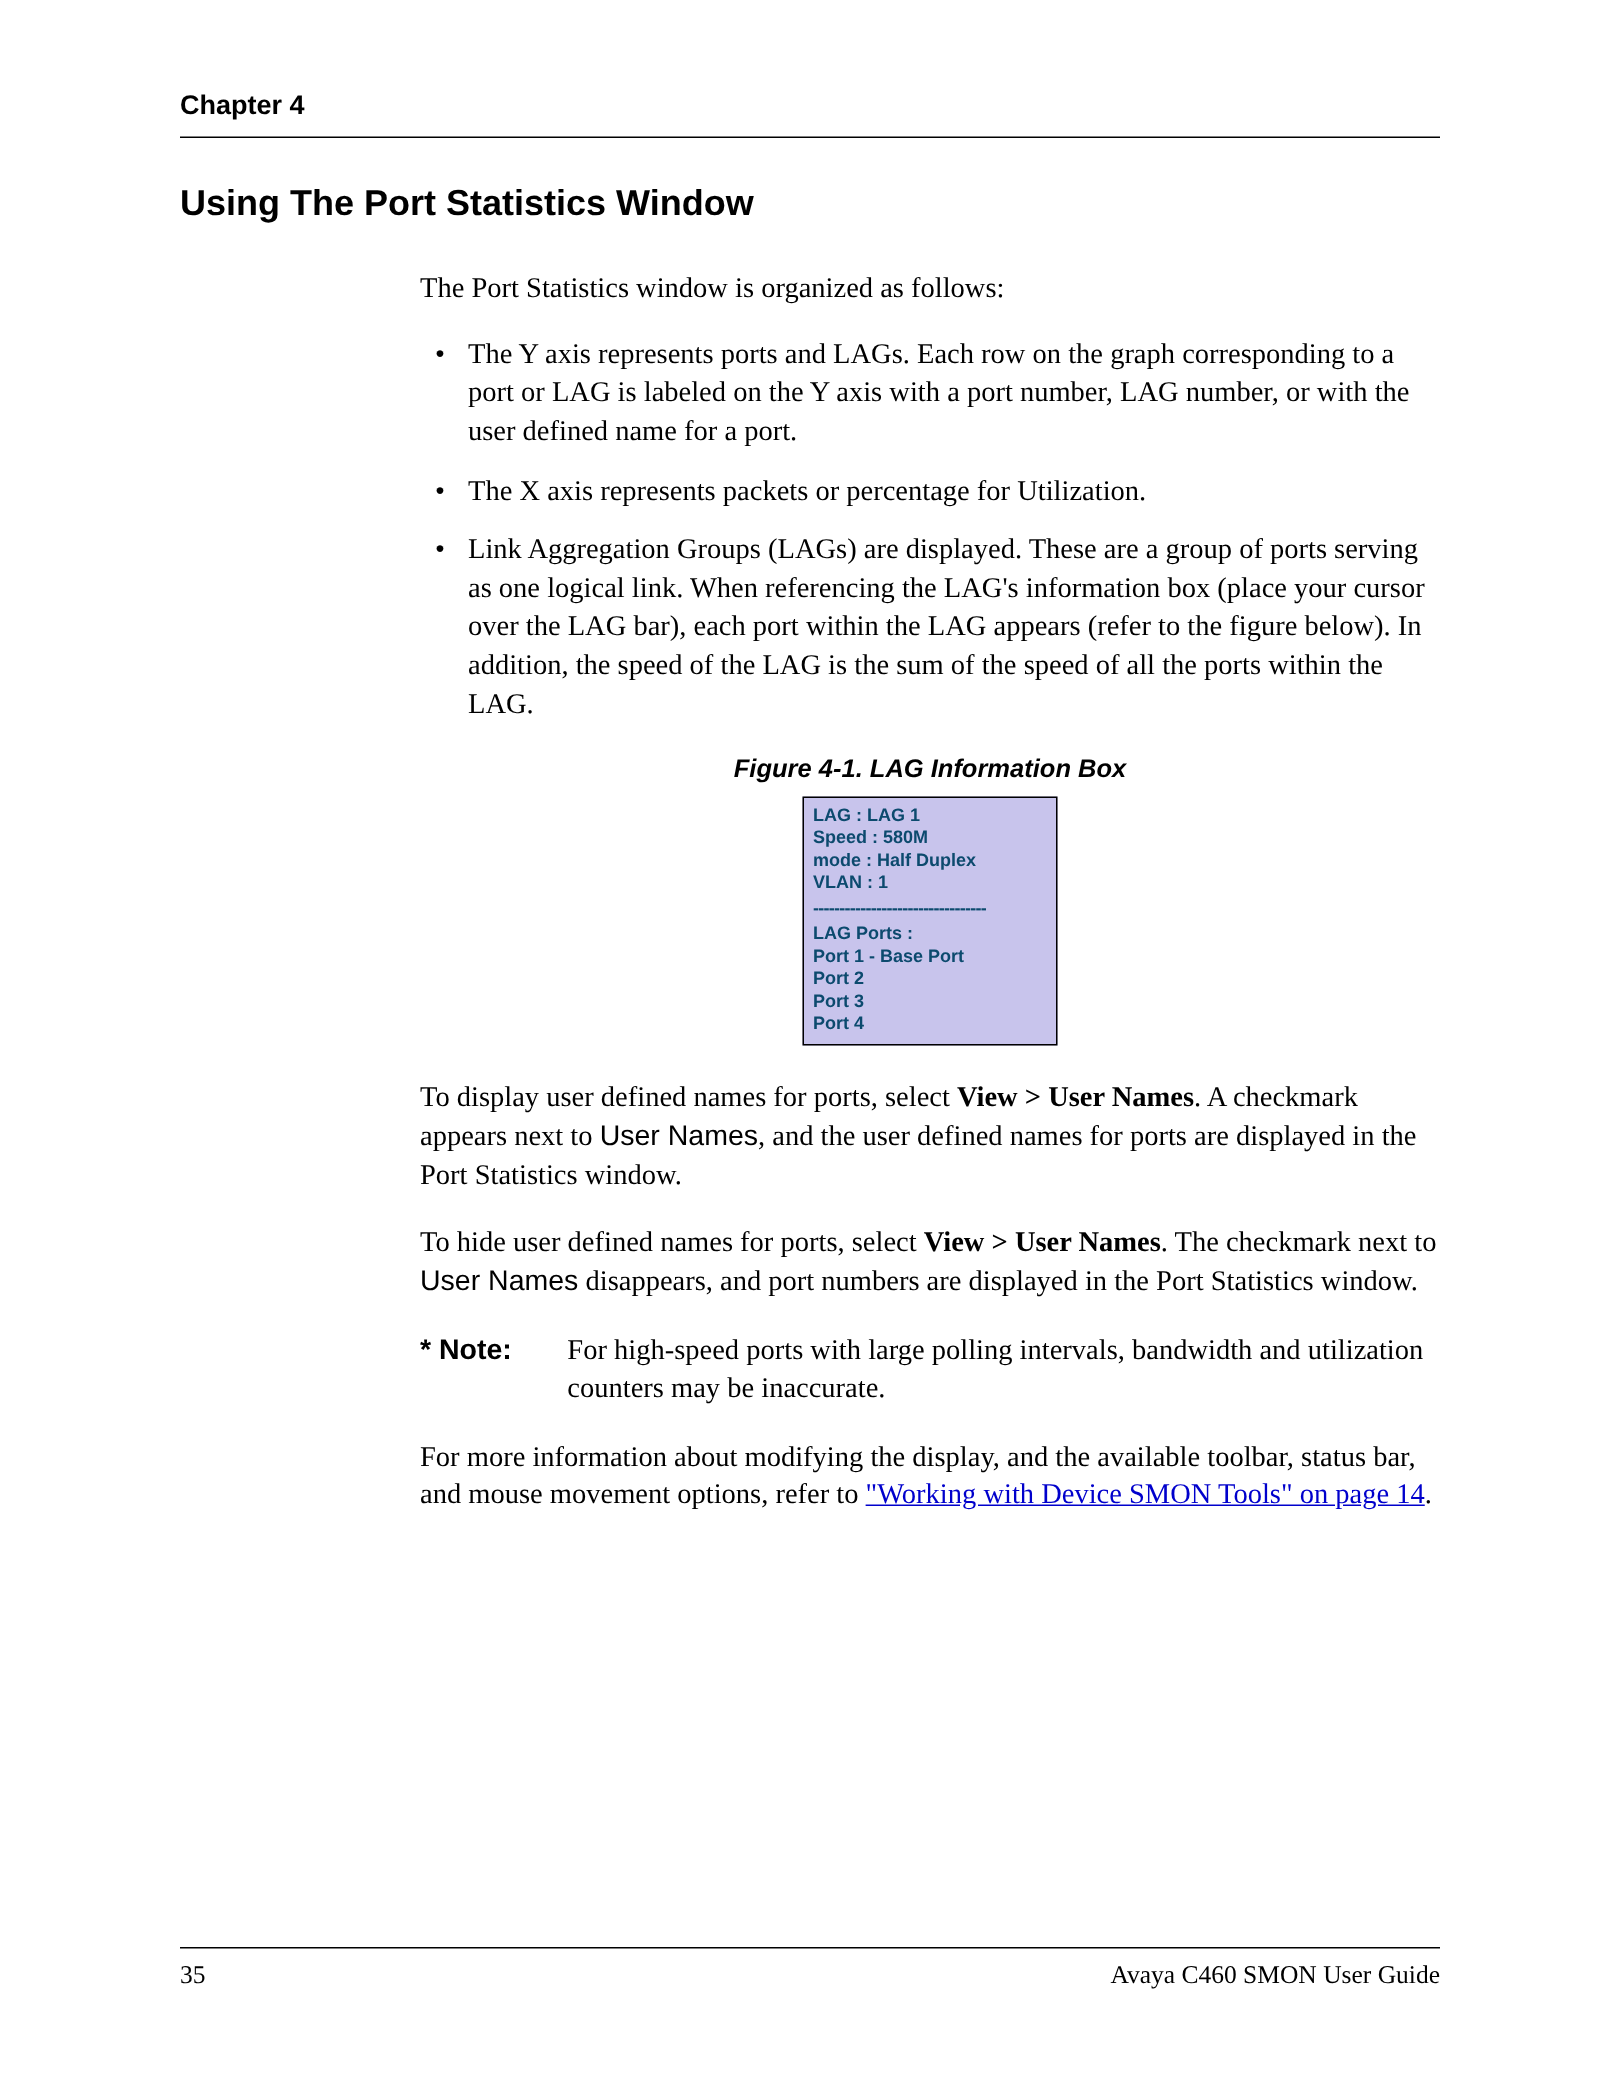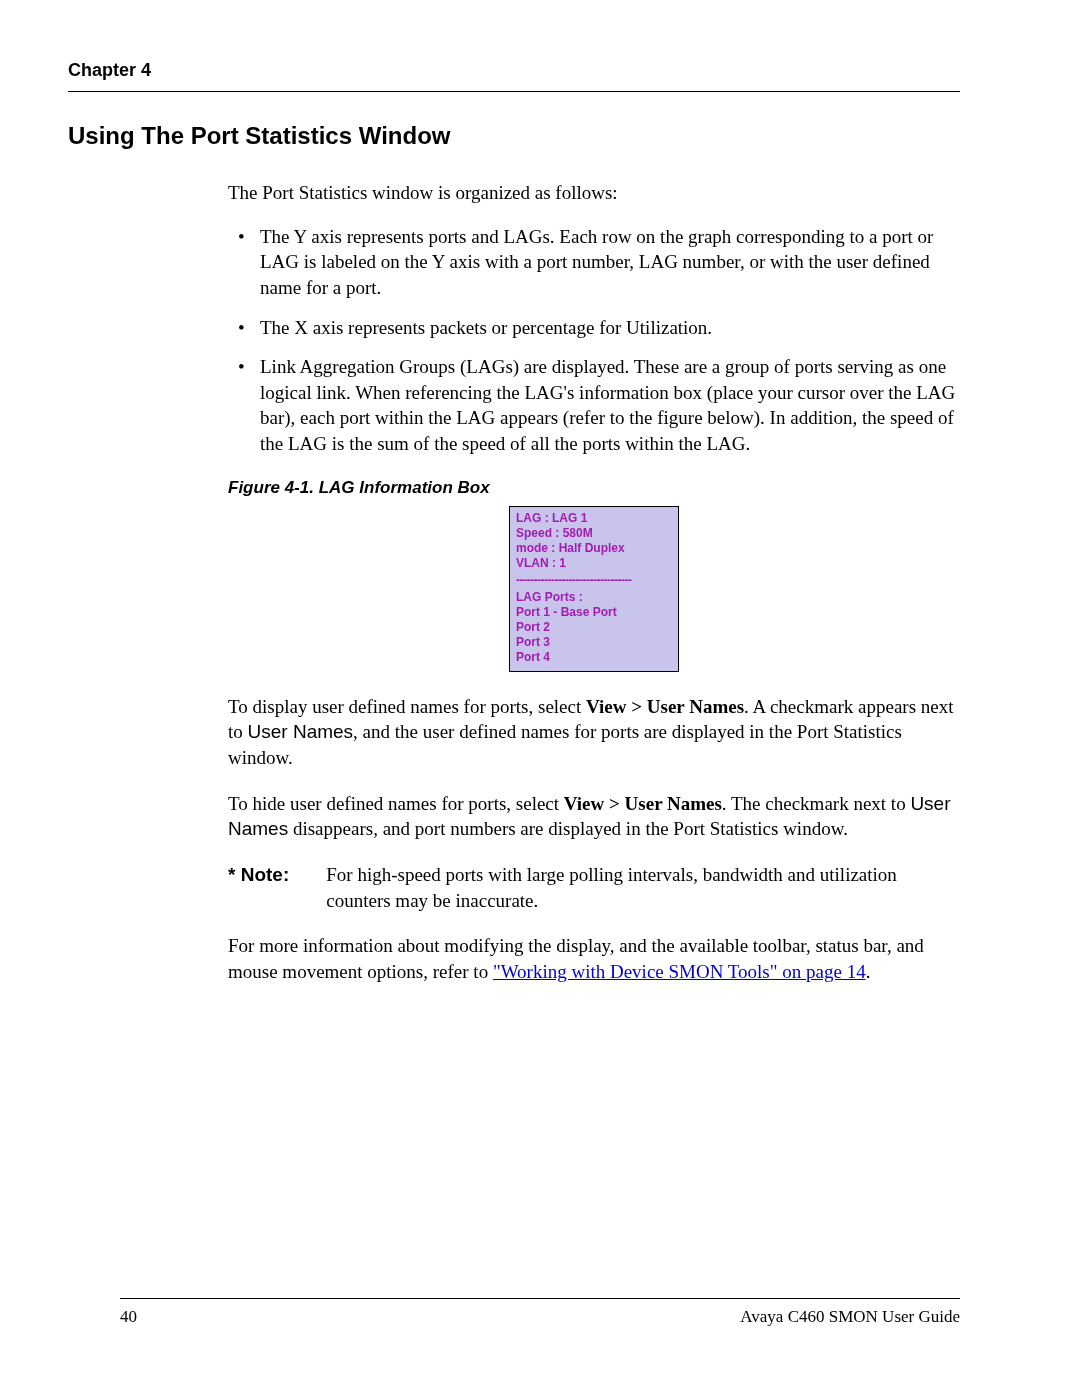--- a/index.html
+++ b/index.html
@@ -7,21 +7,21 @@
     padding: 0;
     background: #ffffff;
     font-family: "Palatino Linotype", "Book Antiqua", Palatino, serif;
     color: #000;
     width: 1080px;
     height: 1397px;
     position: relative;
     box-sizing: border-box;
   }
   .page {
-    padding: 60px 120px 70px 68px;
+    padding: 60px 120px 70px 120px;
     box-sizing: border-box;
     height: 100%;
     position: relative;
   }
   .chapter-header {
     font-family: "Segoe UI", "Helvetica Neue", Arial, sans-serif;
     font-weight: 700;
     font-size: 18px;
     margin-bottom: 10px;
   }
@@ -59,36 +59,37 @@
     position: absolute;
     left: 10px;
     top: 0;
     font-size: 19px;
   }
   .figure-caption {
     font-family: "Segoe UI", "Helvetica Neue", Arial, sans-serif;
     font-weight: 700;
     font-style: italic;
     font-size: 17px;
+    text-align: center;
     margin: 20px 0 6px 0;
   }
   .lag-box-wrap {
     display: flex;
     justify-content: center;
     margin-bottom: 22px;
   }
   .lag-box {
     background: #c8c4ec;
     border: 1px solid #000;
     width: 170px;
     padding: 4px 6px 6px 6px;
     font-family: Arial, Helvetica, sans-serif;
     font-size: 12px;
     font-weight: 700;
-    color: #a21caf;
+    color: #0c4a6e;
     line-height: 1.25;
     box-sizing: border-box;
   }
   .lag-sep {
     letter-spacing: -0.5px;
     margin: 2px 0;
     white-space: nowrap;
     overflow: hidden;
   }
   .para {
@@ -184,17 +185,17 @@
       <div class="note-text">For high-speed ports with large polling intervals, bandwidth and utilization counters may be inaccurate.</div>
     </div>
 
     <div class="para">
       <span>For more information about modifying the display, and the available toolbar, status bar, and mouse movement options, refer to </span><span class="link">"Working with Device SMON Tools" on page 14</span><span>.</span>
     </div>
 
   </div>
 
   <div class="footer">
-    <span>40</span>
+    <span>35</span>
     <span>Avaya C460 SMON User Guide</span>
   </div>
 
 </div>
 
 </body></html>

